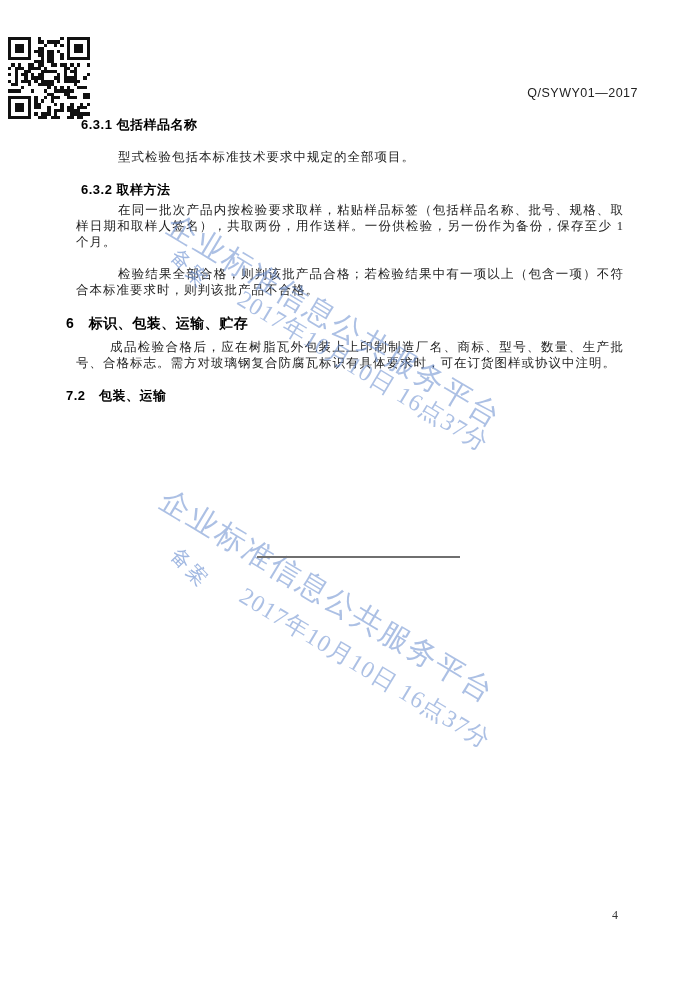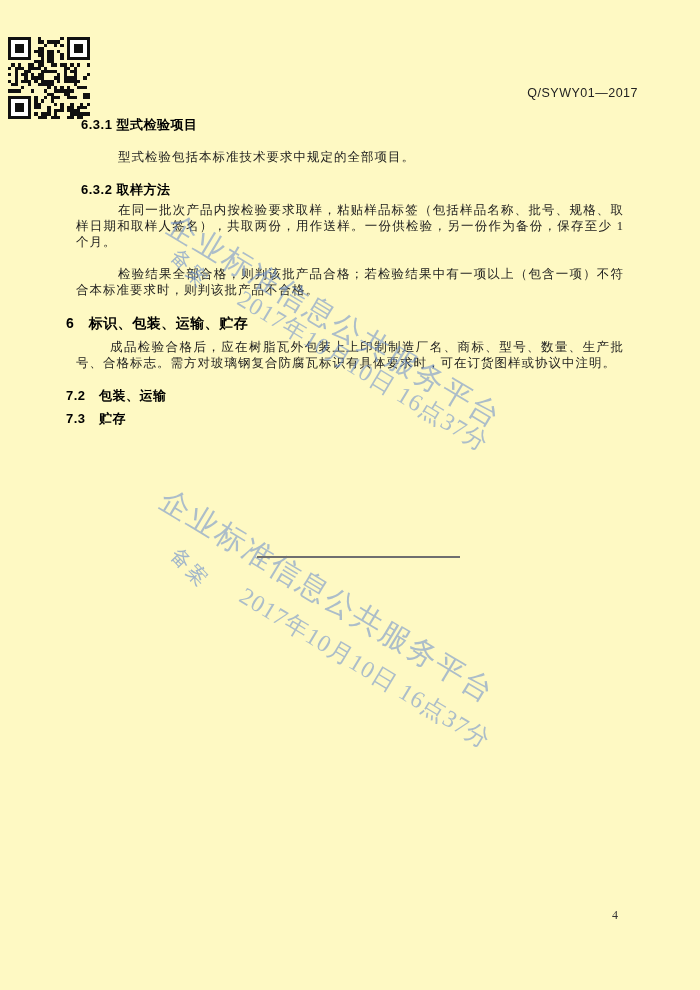--- a/index.html
+++ b/index.html
@@ -1,20 +1,20 @@
 <!DOCTYPE html>
 <html><head>
 <meta charset="utf-8">
 <style>
   html, body { margin: 0; padding: 0; background: #e8e8e8; }
   .page {
     position: relative;
     width: 700px;
     height: 990px;
-    background: #fef9c3;
+    background: #ffffff;
     overflow: hidden;
     font-family: "Liberation Serif", "DejaVu Serif", serif;
     color: #1c1c1c;
   }
   
   .qr {
     position: absolute;
     left: 7px;
     top: 37px;
     width: 84px;
@@ -316,21 +316,21 @@
       <rect x="0" y="18" width="7" height="7" fill="#111"></rect>
       <rect x="1" y="19" width="5" height="5" fill="#fff"></rect>
       <rect x="2" y="20" width="3" height="3" fill="#111"></rect>
     </svg>
 
   <div class="doc-number">Q/SYWY01—2017</div>
 
   <div class="content">
 
     <div class="sec">
-      <h3>6.3.1 型式检验项目</h3>
+      <h3>6.3.1 包括样品名称</h3>
       <p>型式检验包括本标准技术要求中规定的全部项目。</p>
     </div>
 
     <div class="sec gap">
       <h3>6.3.2 取样方法</h3>
       <p>在同一批次产品内按检验要求取样，粘贴样品标签（包括样品名称、批号、规格、取样日期和取样人签名），共取两份，用作送样。一份供检验，另一份作为备份，保存至少 1 个月。</p>
     </div>
 
     <div class="sec gap">
       <p>检验结果全部合格，则判该批产品合格；若检验结果中有一项以上（包含一项）不符合本标准要求时，则判该批产品不合格。</p>
@@ -342,21 +342,20 @@
 
     <div class="sec lv7">
       <p>成品检验合格后，应在树脂瓦外包装上上印制制造厂名、商标、型号、数量、生产批号、合格标志。需方对玻璃钢复合防腐瓦标识有具体要求时，可在订货图样或协议中注明。</p>
     </div>
 
     <div class="sec lv7">
       <h3>7.2　包装、运输</h3>
     </div>
 
     <div class="sec lv7">
-      <h3>7.3　贮存</h3>
     </div>
 
   </div>
 
   <div class="wm wm-main" style="left:180px; top:205px;">企业标准信息公共服务平台</div>
   <div class="wm wm-beian" style="left:184px; top:243px;">备案</div>
   <div class="wm wm-date" style="left:248px; top:283px;">2017年10月10日 16点37分</div>
 
   <div class="wm wm-main" style="left:173px; top:480px;">企业标准信息公共服务平台</div>
   <div class="wm wm-beian" style="left:184px; top:542px;">备案</div>

